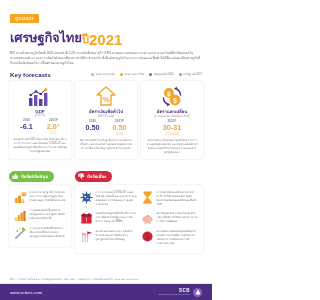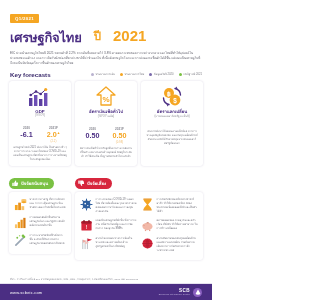--- a/index.html
+++ b/index.html
@@ -17,21 +17,21 @@
     display: inline-block;
     background: #f5a623;
     color: #ffffff;
     font-size: 4.4px;
     font-weight: bold;
     letter-spacing: .3px;
     padding: 2.2px 5px;
     border-radius: 1px;
     margin-bottom: 4px;
   }
-  .title-row { display: flex; align-items: flex-start; gap: 12px; }
+  .title-row { display: flex; align-items: flex-end; gap: 0; }
   .title-main { font-size: 13px; font-weight: bold; color: #4b2e83; letter-spacing: -.2px; }
   .title-sub { font-size: 11.5px; font-weight: bold; color: #f5a623; }
   .title-year { font-size: 15px; font-weight: bold; color: #f5a623; }
   .lede {
     margin-top: 3px;
     font-size: 3.1px;
     line-height: 1.55;
     color: #5b5b66;
     max-width: 192px;
   }
@@ -54,21 +54,21 @@
     border-radius: 3px;
     box-shadow: 0 0 2.2px rgba(60,40,110,.20);
     padding: 5px 4px 4px 4px;
     text-align: center;
     min-height: 76px;
     display: flex; flex-direction: column; align-items: center;
   }
   .card-icon { height: 22px; display: flex; align-items: center; justify-content: center; }
   .card-label { font-size: 4.3px; font-weight: bold; color: #4b2e83; margin-top: 1px; line-height: 1.25; }
   .card-unit { font-size: 2.7px; color: #8a8a93; margin-top: .5px; }
-  .yr-row { display: flex; width: 100%; justify-content: flex-start; margin-top: 9px; }
+  .yr-row { display: flex; width: 100%; justify-content: flex-start; margin-top: 1px; }
   .yr { flex: 1; }
   .yr-head { font-size: 3.1px; color: #8a8a93; font-weight: bold; }
   .yr-val { font-size: 7.2px; font-weight: bold; color: #4b2e83; line-height: 1.15; margin-top: .5px; }
   .yr-val.hl { color: #f5a623; }
   .yr-sub { font-size: 2.8px; color: #b0a0cf; }
   .yr-sub.o { color: #f0c07a; }
   .arrow-up { font-size: 3.6px; color: #f5a623; vertical-align: top; }
   .card-note { font-size: 2.6px; line-height: 1.5; color: #76767f; margin-top: 3px; text-align: center; }
 
   
@@ -225,20 +225,25 @@
           <text x="15" y="17" font-size="6.4" font-weight="bold" fill="#fff" text-anchor="middle" font-family="Liberation Sans, sans-serif">$</text>
           <path d="M3.5 12 A7 7 0 0 0 9 18.5" fill="none" stroke="#4b2e83" stroke-width="1.4" stroke-linecap="round"></path>
           <path d="M20.5 9 A7 7 0 0 0 15 2.5" fill="none" stroke="#4b2e83" stroke-width="1.4" stroke-linecap="round"></path>
           <polygon points="9,18.5 6.4,18 7.6,20.6" fill="#4b2e83"></polygon>
           <polygon points="15,2.5 17.6,3 16.4,0.5" fill="#4b2e83"></polygon>
         </svg>
       </div>
       <div class="card-label">อัตราแลกเปลี่ยน</div>
       <div class="card-unit">(บาทต่อดอลลาร์สหรัฐ ณ สิ้นปี)</div>
       <div class="yr-row">
+        <div class="yr">
+          <div class="yr-head">2021F</div>
+          <div class="yr-val hl">30-31</div>
+          <div class="yr-sub o">(29.4-30.0)</div>
+        </div>
       </div>
       <div class="card-note">เงินบาทมีแนวโน้มอ่อนค่าลงเล็กน้อย จากการขาดดุลบัญชีเดินสะพัด และเงินทุนเคลื่อนย้ายที่ผันผวน แต่ยังได้รับแรงหนุนจากเงินดอลลาร์สหรัฐที่อ่อนค่า</div>
     </div>
   </div>
 
   <div class="factors">
 
     <div class="fcol">
       <div class="badge pos">
         <span class="badge-ico">

